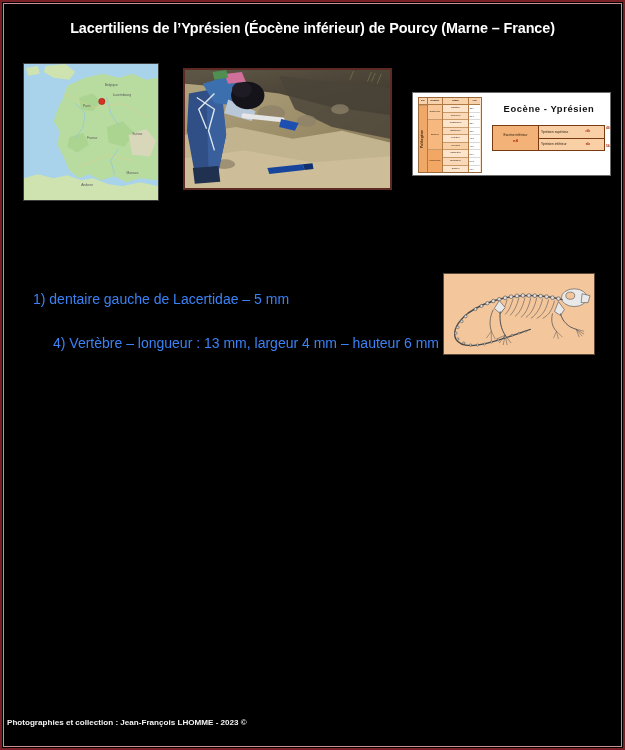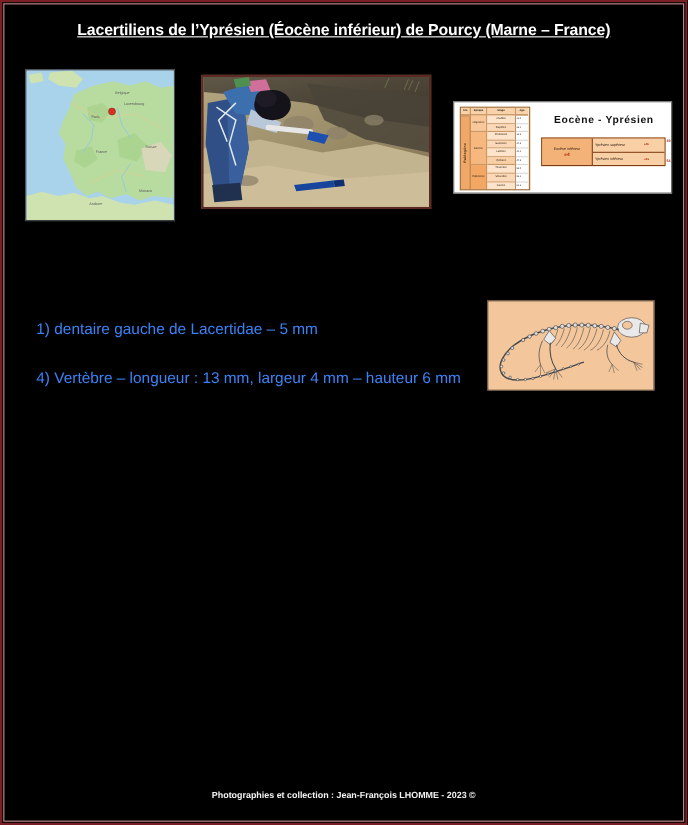--- a/index.html
+++ b/index.html
@@ -36,21 +36,20 @@
   #title {
     position: absolute;
     left: 0; right: 0;
     top: 13px;
     text-align: center;
     color: #ffffff;
     font-size: 14.4px;
     font-weight: bold;
     letter-spacing: -0.1px;
     white-space: nowrap;
-    text-decoration: underline;
   }
 
   
   .media {
     position: absolute;
     box-sizing: border-box;
     overflow: hidden;
     padding-left: 36px;
   }
 
@@ -197,42 +196,42 @@
     top: 285px;
     width: 570px;
   }
   .list-item {
     color: #3b82f6;
     font-size: 14px;
     line-height: 1;
     margin-bottom: 30px;
     white-space: nowrap;
   }
-  .list-item:last-child { margin-bottom: 0; }
+  .list-item:last-child { margin-bottom: 0; margin-left: 20px; }
 
   
   #lizard-figure {
     position: absolute;
     left: 436px;
     top: 266px;
     width: 152px;
     height: 82px;
     background: #f3c69c;
     border: 1px solid #5c4a38;
     box-sizing: border-box;
     overflow: hidden;
   }
   .lizard-canvas { position:absolute; inset:0; }
 
   
   #footer {
     position: absolute;
     left: 0; right: 0;
     bottom: 14px;
-    text-align: center;
+    text-align: left;
     color: #f2f2f2;
     font-size: 8.1px;
     font-weight: bold;
     line-height: 1.45;
   }
 </style>
 </head>
 <body>
 
 <div id="slide">

